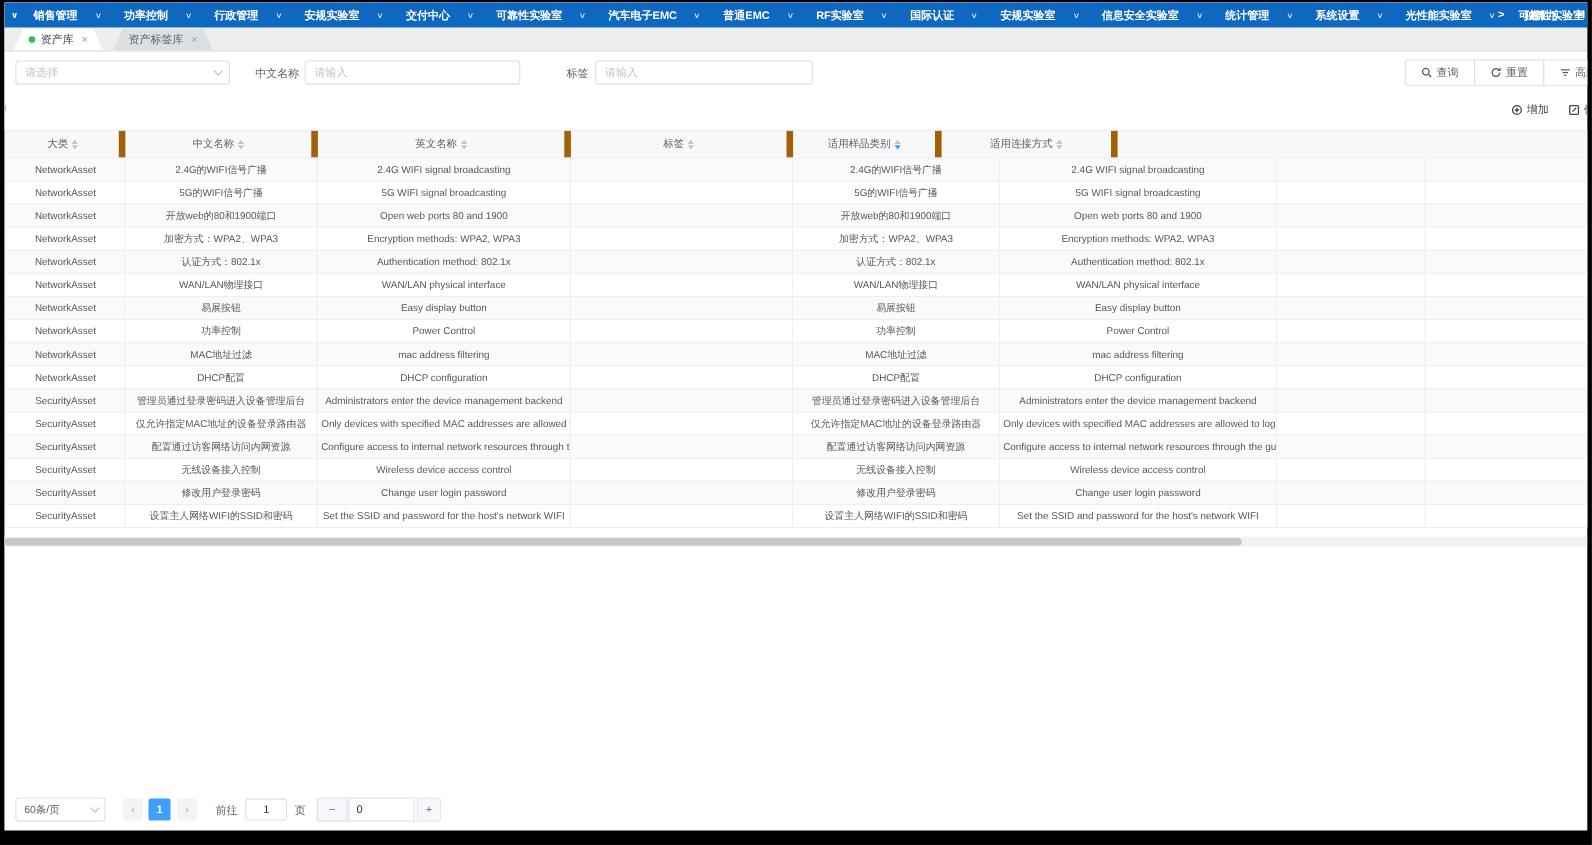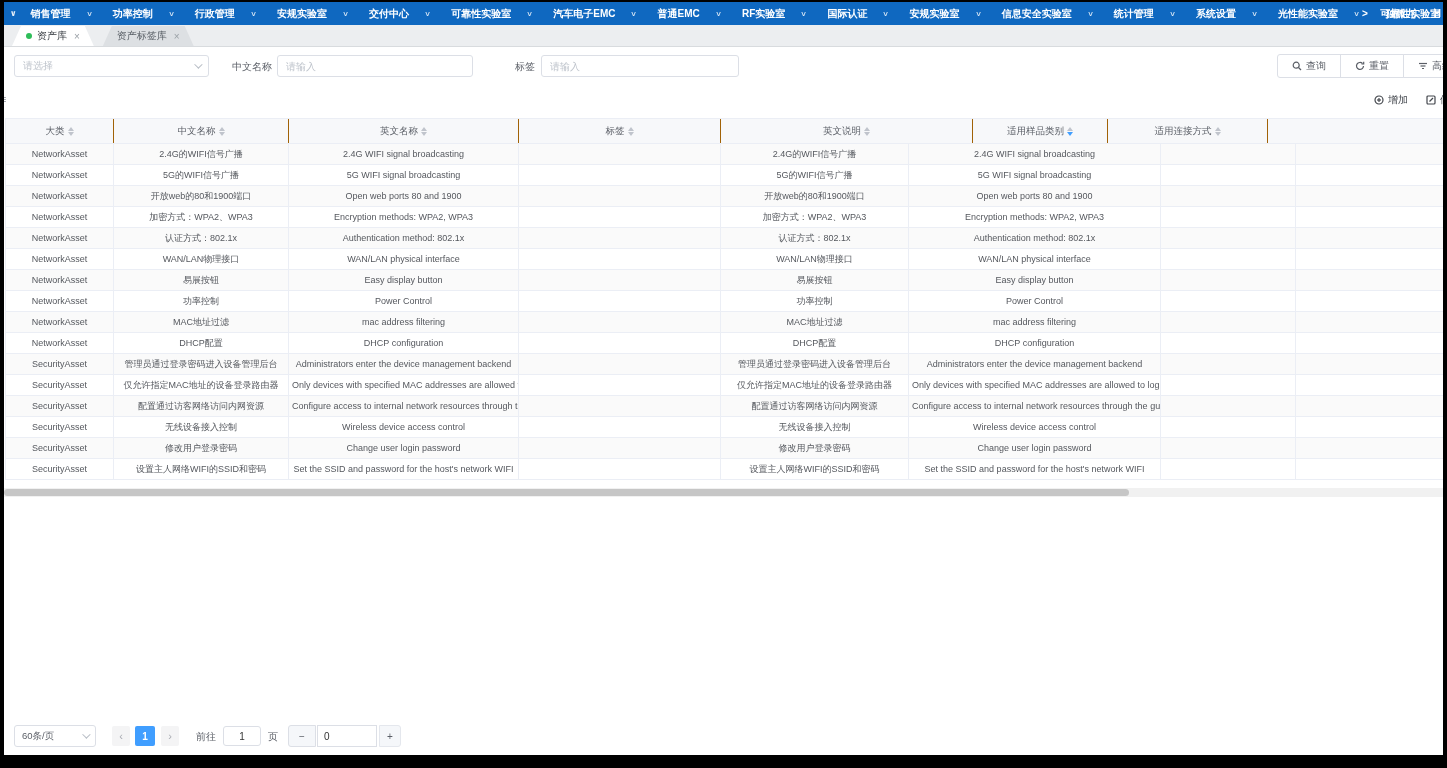--- a/index.html
+++ b/index.html
@@ -61,21 +61,21 @@
   .panel-cut { position:absolute; left:-4px; top:8px; color:#8a8f99; font-size:11px; }
   .tool-actions { position:absolute; left:1370px; top:8px; display:flex; gap:18px; }
   .tbtn { display:flex; align-items:center; gap:4px; font-size:10px; color:#43474d;
     cursor:pointer; white-space:nowrap; }
 
   
   .table-wrap { position:relative; margin-left:1px; width:1450px;
     border:1px solid #ebeef5; border-bottom:1px solid #ebeef5; }
   .thead { display:flex; height:24px; background:#f7f8fa; }
   .th { display:flex; align-items:center; justify-content:center; gap:3px;
-    font-size:9.5px; color:#5a5e66; border-right:1px solid #a16207; height:100%;
+    font-size:9.5px; color:#5a5e66; border-right:6px solid #a16207; height:100%;
     overflow:hidden; cursor:pointer; flex:none; }
   .sorter { display:inline-flex; flex-direction:column; gap:1px; }
   .c-up { width:0; height:0; border-left:3px solid transparent; border-right:3px solid transparent;
     border-bottom:4px solid #c0c4cc; }
   .c-dn { width:0; height:0; border-left:3px solid transparent; border-right:3px solid transparent;
     border-top:4px solid #c0c4cc; }
   .sort-desc .c-dn { border-top-color:var(--accent,#409eff); }
   .tr { display:flex; height:21px; border-top:1px solid #ebeef5; background:#fff; cursor:pointer; }
   .tr:nth-child(odd) { background:#fafafa; }
   .td { display:flex; align-items:center; font-size:9px; color:#55585e; height:100%;
@@ -325,27 +325,20 @@
             <i class="c-dn"></i>
           </span>
         </div>
         <div class="th" style="width: 202px;">
           <span>标签</span>
           <span class="sorter">
             <i class="c-up"></i>
             <i class="c-dn"></i>
           </span>
         </div>
-        <div class="th" style="width: 252px;">
-          <span>英文说明</span>
-          <span class="sorter">
-            <i class="c-up"></i>
-            <i class="c-dn"></i>
-          </span>
-        </div>
         <div class="th sort-desc" style="width: 135px;">
           <span>适用样品类别</span>
           <span class="sorter">
             <i class="c-up"></i>
             <i class="c-dn"></i>
           </span>
         </div>
         <div class="th" style="width: 160px;">
           <span>适用连接方式</span>
           <span class="sorter">

